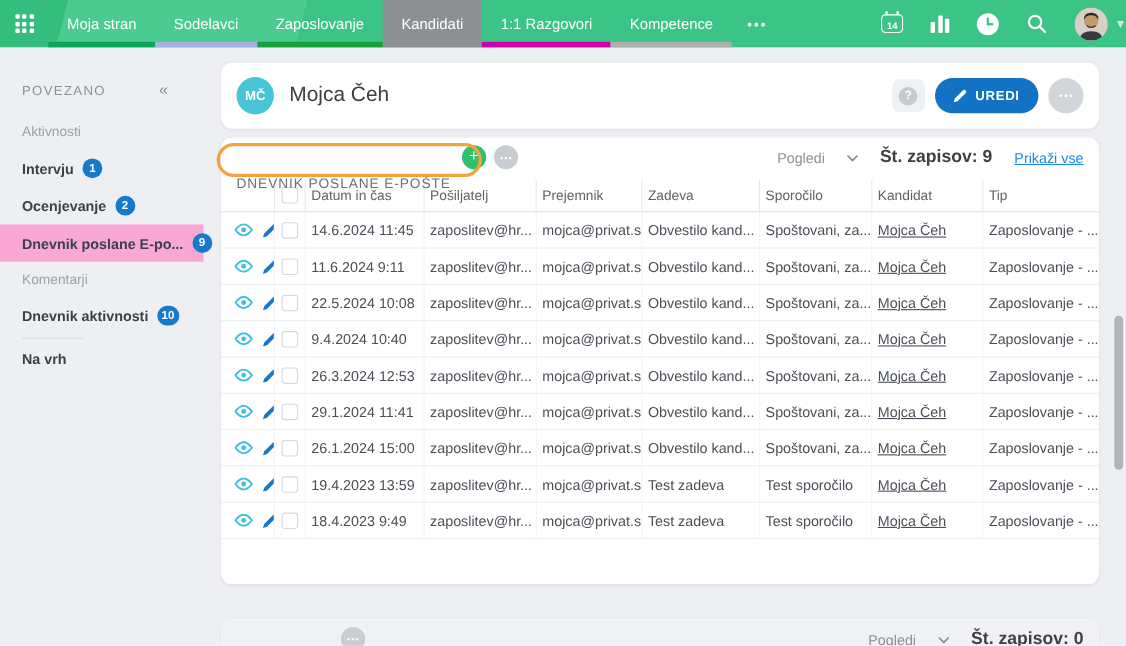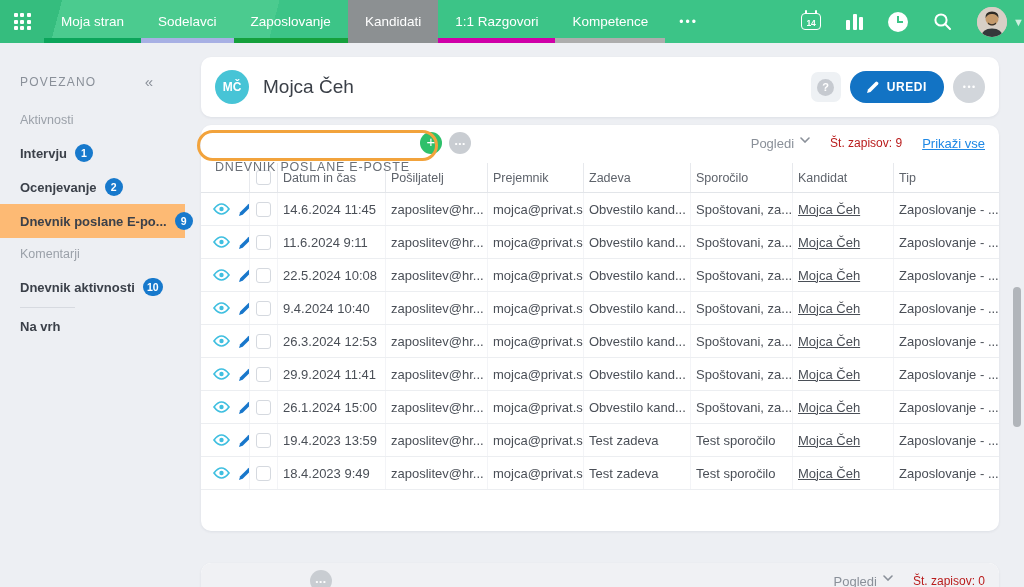--- a/index.html
+++ b/index.html
@@ -52,21 +52,21 @@
   .chev-down { color:#fff; opacity:.75; font-size:11px; }
 
   
   .sidebar { position:absolute; left:0; top:43px; width:185px; bottom:16px; }
   .side-head { padding:30px 20px 14px 20px; display:flex; align-items:center; justify-content:space-between; }
   .side-title { font-size:12px; color:#8A9099; letter-spacing:1.2px; }
   .collapse-icon { color:#8A9099; font-size:15px; cursor:pointer; padding-right:12px; }
   .side-label { padding:9px 20px; font-size:12.5px; color:#9BA1A9; }
   .side-item { padding:8px 20px; display:flex; align-items:center; gap:8px; cursor:pointer; }
   .side-item .lbl { font-size:13px; font-weight:bold; color:#3B4049; white-space:nowrap; }
-  .side-item.active { background:#fdba74; }
+  .side-item.active { background:#f9a8d4; }
   .badge {
     min-width:18px; height:18px; border-radius:9px; background:#1779CC; color:#fff;
     font-size:10.5px; font-weight:bold; display:flex; align-items:center; justify-content:center; padding:0 4px;
   }
   .side-divider { height:1px; width:55px; background:#D7DAE0; margin:3px 0 3px 20px; }
 
   
   .main { position:absolute; left:185px; top:43px; right:0; bottom:0; }
   .card {
     width:798px; margin-left:16px; background:#fff; border-radius:10px;
@@ -111,23 +111,23 @@
     width:22px; height:22px; border-radius:50%; background:#2EC06A; color:#fff; border:none;
     font-size:15px; line-height:20px; display:flex; align-items:center; justify-content:center;
     margin-left:10px; cursor:pointer; padding-bottom:2px; font-family:"Liberation Sans", sans-serif;
   }
   .dots-btn {
     width:22px; height:22px; border-radius:50%; background:#C9CDD2; color:#fff;
     font-size:8px; letter-spacing:1px; display:flex; align-items:center; justify-content:center;
     margin-left:7px; cursor:pointer; text-indent:1px;
   }
   .head-meta { margin-left:auto; display:flex; align-items:center; gap:20px; }
-  .views-dd { font-size:13px; color:#8A9099; display:flex; align-items:flex-start; gap:6px; cursor:pointer; }
+  .views-dd { font-size:13px; color:#8A9099; display:flex; align-items:center; gap:20px; cursor:pointer; }
   .views-dd svg { margin-top:1px; }
-  .records { font-size:12px; color:#b91c1c; }
+  .records { font-size:16px; color:#404040;font-weight:bold; }
   .show-all { font-size:13px; color:#1E88E5; text-decoration:underline; cursor:pointer; }
 
   .thead, .tr {
     display:grid;
     grid-template-columns:48px 28px 108px 102px 96px 107px 102px 101px 1fr;
     align-items:center;
   }
   .thead { height:30px; border-bottom:1px solid #E2E5E9; margin-top:2px; }
   .th {
     font-size:12.5px; color:#5E636B; height:100%; display:flex; align-items:center;
@@ -469,21 +469,21 @@
       </span>
       <span class="icon-btn">
         <svg width="13" height="13" viewBox="0 0 13 13">
                 <path d="M0 13 L1.2 9.3 L9.3 1.2 Q10.3 0.2 11.3 1.2 L11.8 1.7 Q12.8 2.7 11.8 3.7 L3.7 11.8 Z" fill="#1877CB"></path>
               </svg>
       </span>
     </div>
     <div class="td td-check">
             <span class="checkbox"></span>
           </div>
-    <div class="td">29.9.2024 11:41</div>
+    <div class="td">29.1.2024 11:41</div>
     <div class="td">zaposlitev@hr...</div>
     <div class="td">mojca@privat.si</div>
     <div class="td">Obvestilo kand...</div>
     <div class="td">Spoštovani, za...</div>
     <div class="td">
             <a class="cand-link">Mojca Čeh</a>
           </div>
     <div class="td">Zaposlovanje - ...</div>
   </div>
         <div class="tr">

